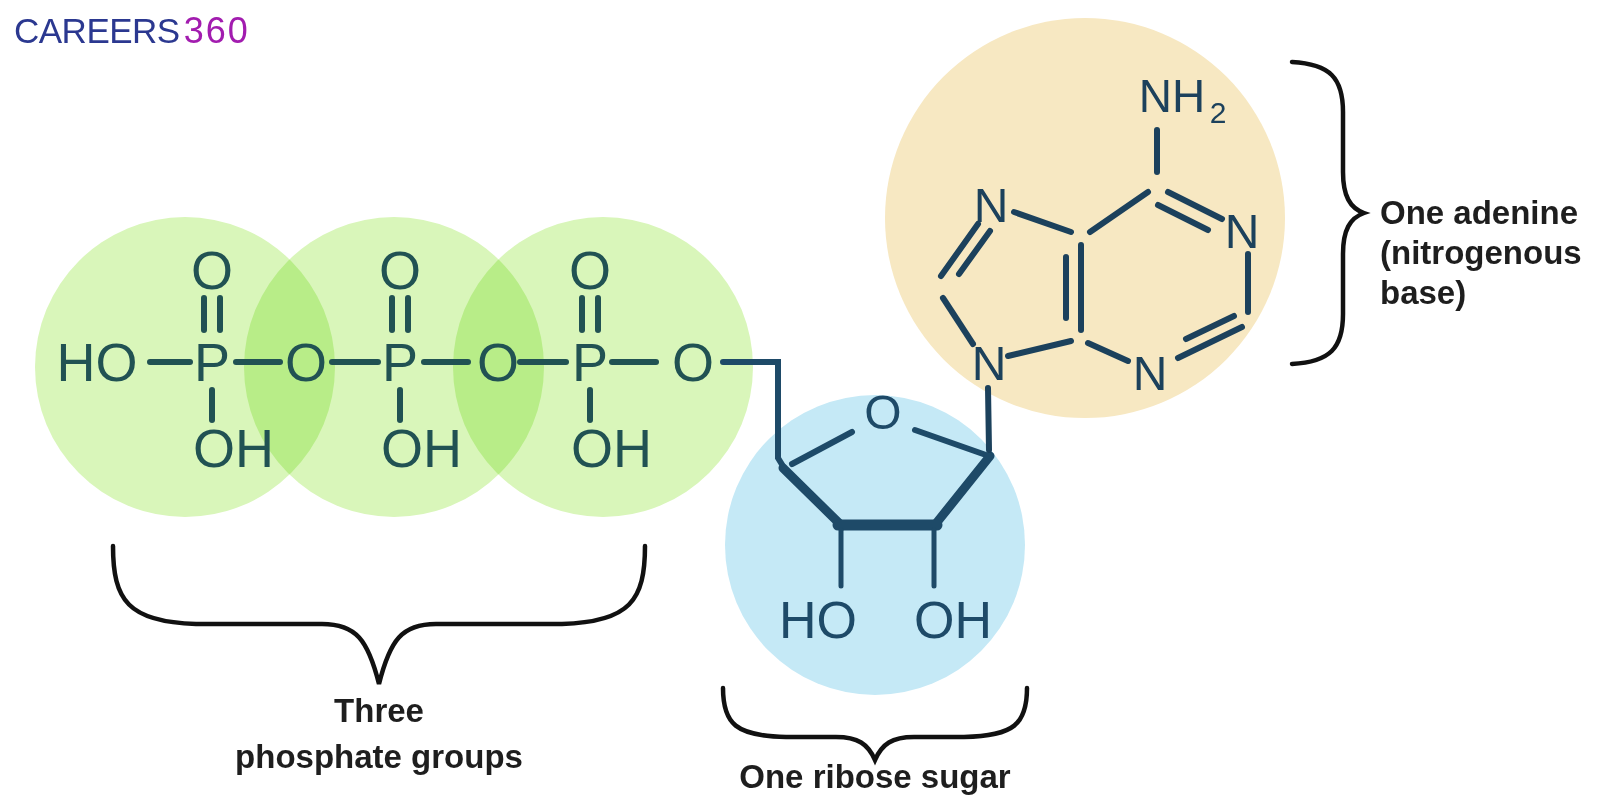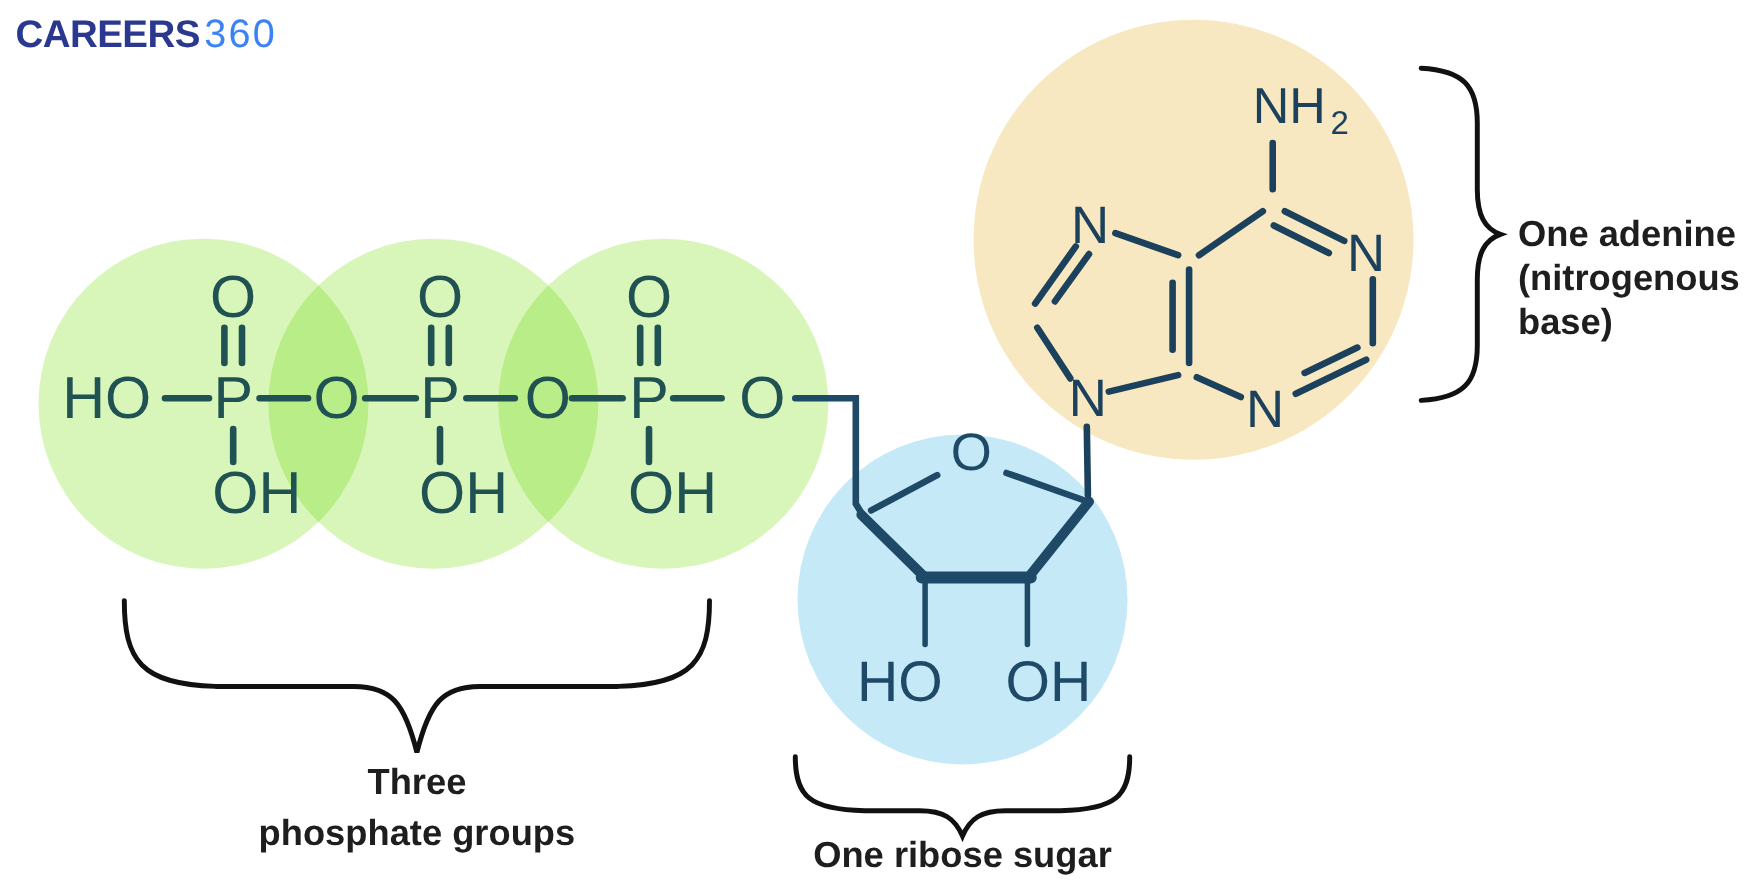--- a/index.html
+++ b/index.html
@@ -1,21 +1,21 @@
 <!DOCTYPE html>
 <html><head>
 <meta charset="utf-8">
 <style>
   html,body{margin:0;padding:0;background:#ffffff;}
   .page{position:relative;width:1600px;height:805px;background:#ffffff;overflow:hidden;
         font-family:"Liberation Sans",sans-serif;}
   .brand{position:absolute;left:14px;top:10px;display:flex;align-items:baseline;
          font-family:"Liberation Sans",sans-serif;}
-  .brand .primary{font-size:35px;font-weight:bold;color:#2b3890;letter-spacing:-0.5px;}
-  .brand .secondary{font-size:36px;font-weight:400;color:#3b82f6;letter-spacing:2px;margin-left:4px;}
+  .brand .primary{font-size:35px;font-weight:normal;color:#2b3890;letter-spacing:-0.5px;}
+  .brand .secondary{font-size:36px;font-weight:400;color:#a21caf;letter-spacing:2px;margin-left:4px;}
   svg{position:absolute;left:0;top:0;}
   .circle-green{mix-blend-mode:multiply;}
   .atom{font-family:"Liberation Sans",sans-serif;font-weight:400;}
   .chain-atom{font-size:54px;fill:#215253;}
   .ribose-atom{font-size:52px;fill:#1e4a68;}
   .ring-o{font-size:48px;fill:#1e4a68;}
   .aden-atom{font-size:48px;fill:#1c415c;}
   .aden-nh{font-size:46px;fill:#1c415c;}
   .aden-sub{font-size:30px;fill:#1c415c;}
   .label{font-family:"Liberation Sans",sans-serif;font-weight:bold;font-size:33px;fill:#1e1e1e;}

